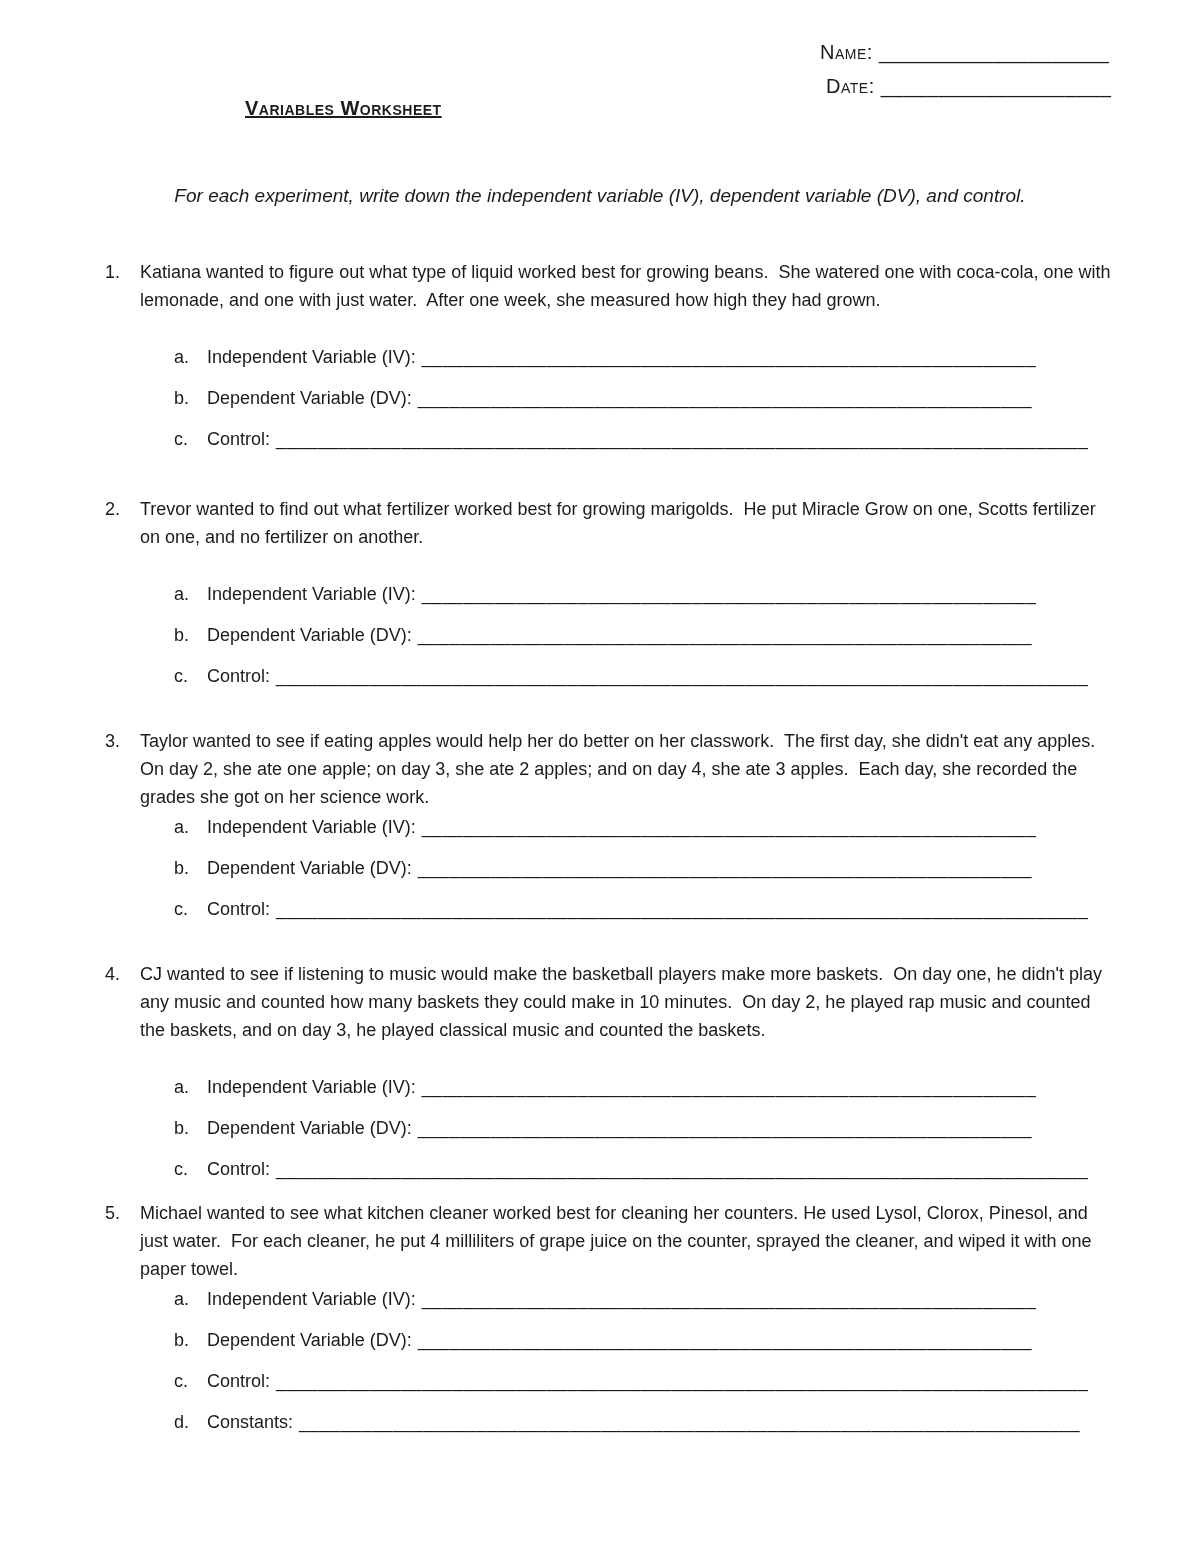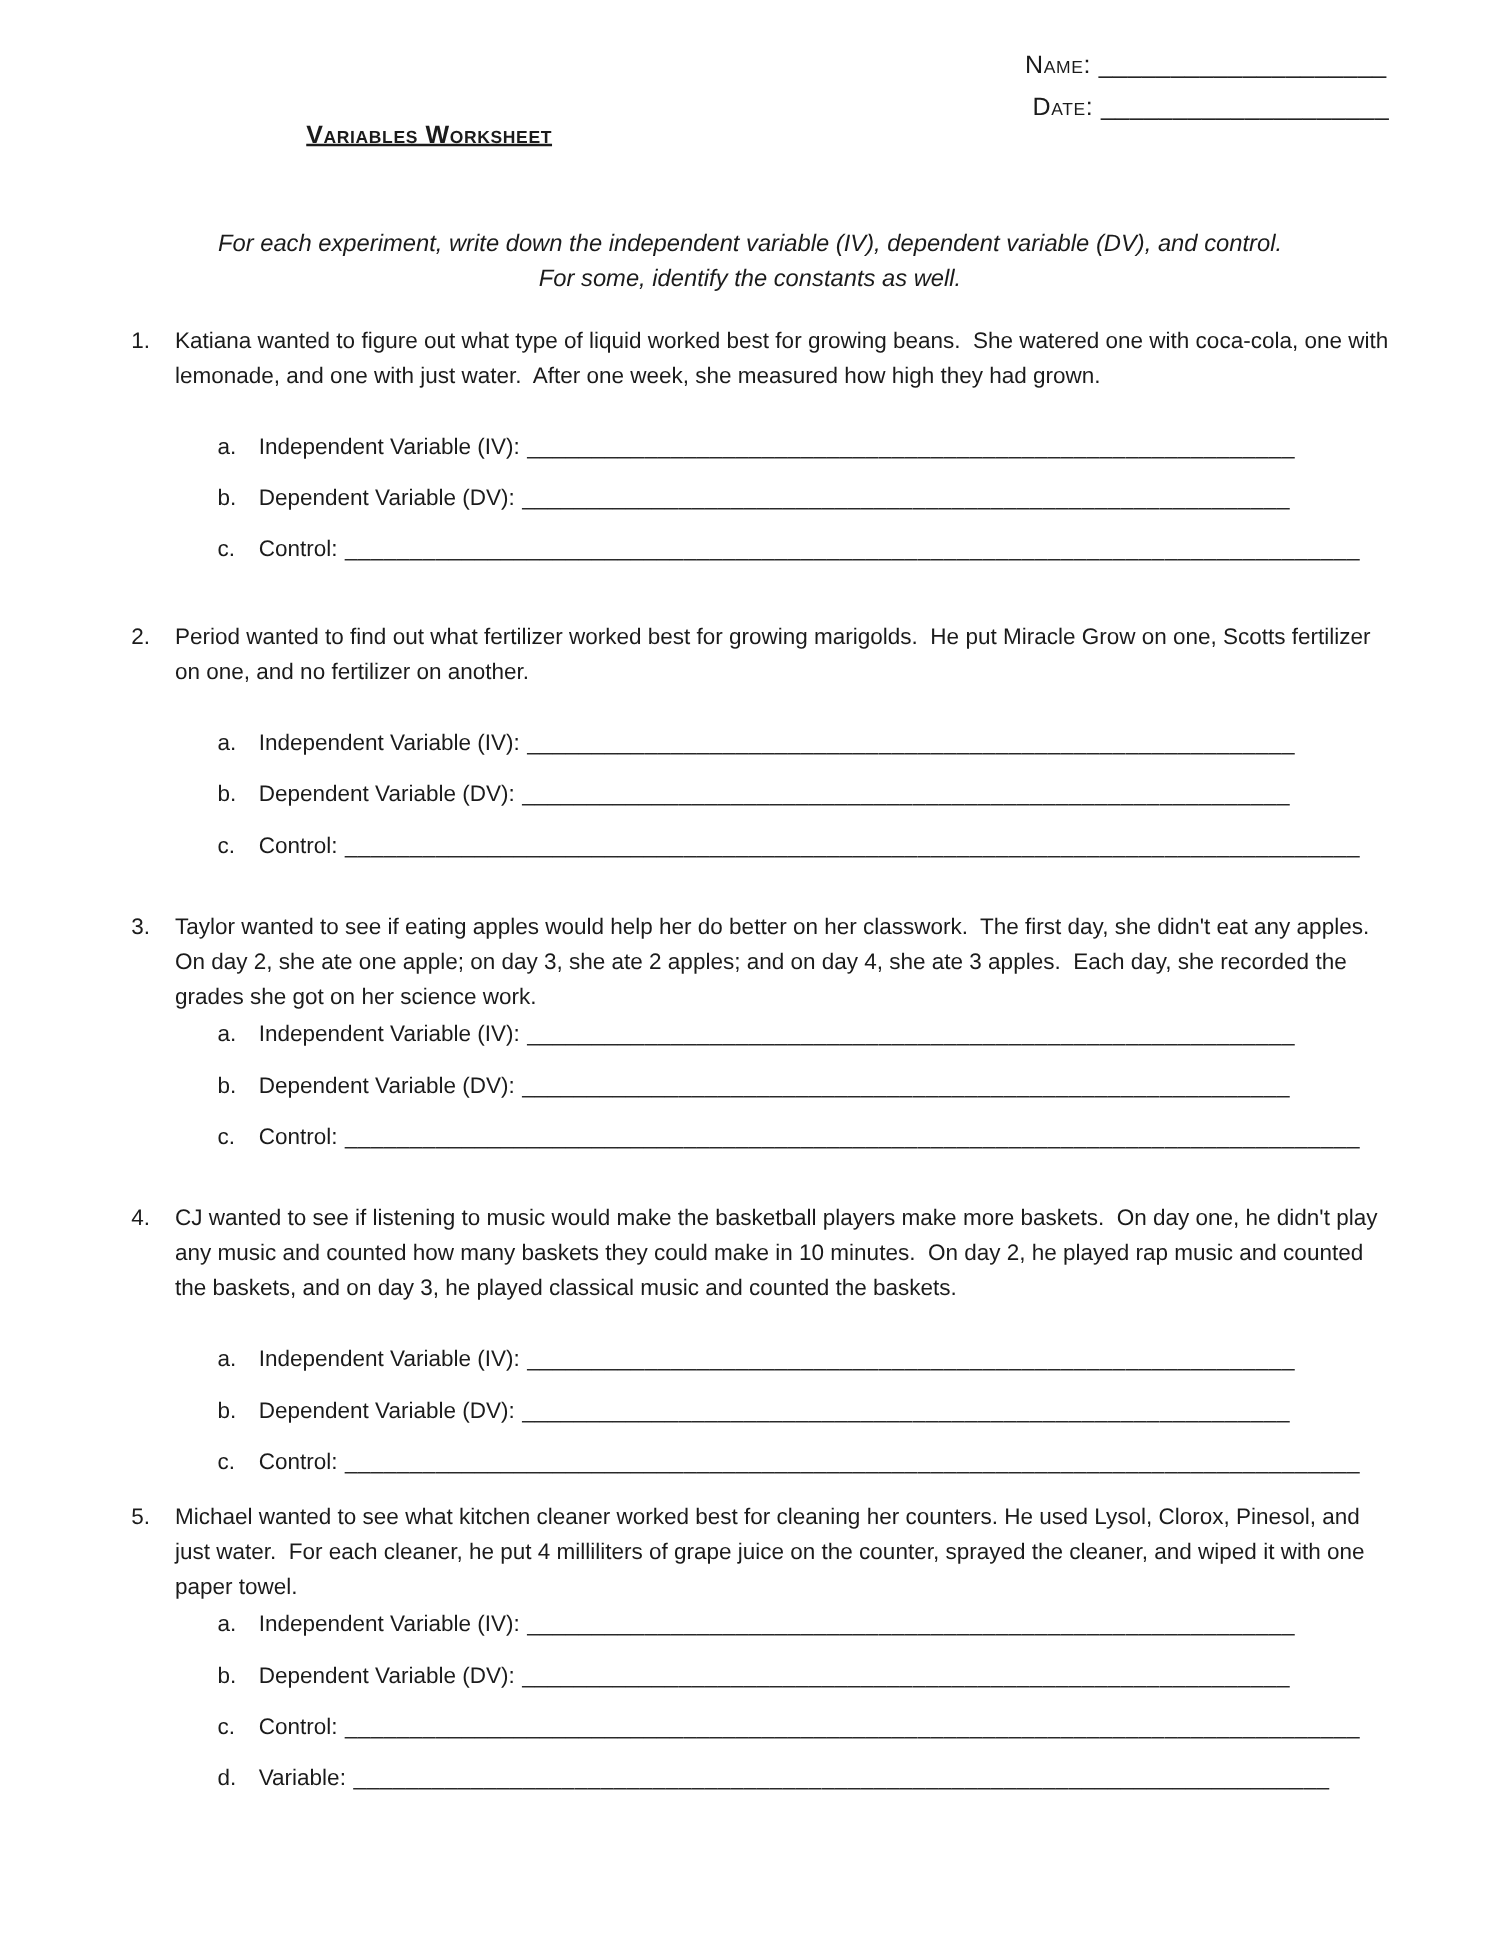--- a/index.html
+++ b/index.html
@@ -65,21 +65,20 @@
     <span class="blank">____________________</span>
   </div>
   <div class="hdr-item name-line">
     <span>Name:</span>
     <span class="blank">____________________</span>
   </div>
   <div class="hdr-item ws-title">Variables Worksheet</div>
 
   <div class="instructions">
     <div>For each experiment, write down the independent variable (IV), dependent variable (DV), and control.</div>
-    <div>For some, identify the constants as well.</div>
   </div>
 
   <div class="content">
 
     <div class="question q1">
       <div class="q-main">
         <span class="q-num">1.</span>
         <div class="q-text">Katiana wanted to figure out what type of liquid worked best for growing beans.  She watered one with coca-cola, one with lemonade, and one with just water.  After one week, she measured how high they had grown.</div>
       </div>
       <div class="subs gap">
@@ -97,21 +96,21 @@
           <span class="sub-letter">c.</span>
           <span class="sub-label">Control:</span>
           <span class="blank">______________________________________________________________________________</span>
         </div>
       </div>
     </div>
 
     <div class="question q2">
       <div class="q-main">
         <span class="q-num">2.</span>
-        <div class="q-text">Period wanted to find out what fertilizer worked best for growing marigolds.  He put Miracle Grow on one, Scotts fertilizer on one, and no fertilizer on another.</div>
+        <div class="q-text">Trevor wanted to find out what fertilizer worked best for growing marigolds.  He put Miracle Grow on one, Scotts fertilizer on one, and no fertilizer on another.</div>
       </div>
       <div class="subs gap">
         <div class="sub">
           <span class="sub-letter">a.</span>
           <span class="sub-label">Independent Variable (IV):</span>
           <span class="blank">___________________________________________________________</span>
         </div>
         <div class="sub">
           <span class="sub-letter">b.</span>
           <span class="sub-label">Dependent Variable (DV):</span>
@@ -189,20 +188,20 @@
           <span class="sub-label">Dependent Variable (DV):</span>
           <span class="blank">___________________________________________________________</span>
         </div>
         <div class="sub">
           <span class="sub-letter">c.</span>
           <span class="sub-label">Control:</span>
           <span class="blank">______________________________________________________________________________</span>
         </div>
         <div class="sub">
           <span class="sub-letter">d.</span>
-          <span class="sub-label">Variable:</span>
+          <span class="sub-label">Constants:</span>
           <span class="blank">___________________________________________________________________________</span>
         </div>
       </div>
     </div>
 
   </div>
 </div>
 
 </body></html>

